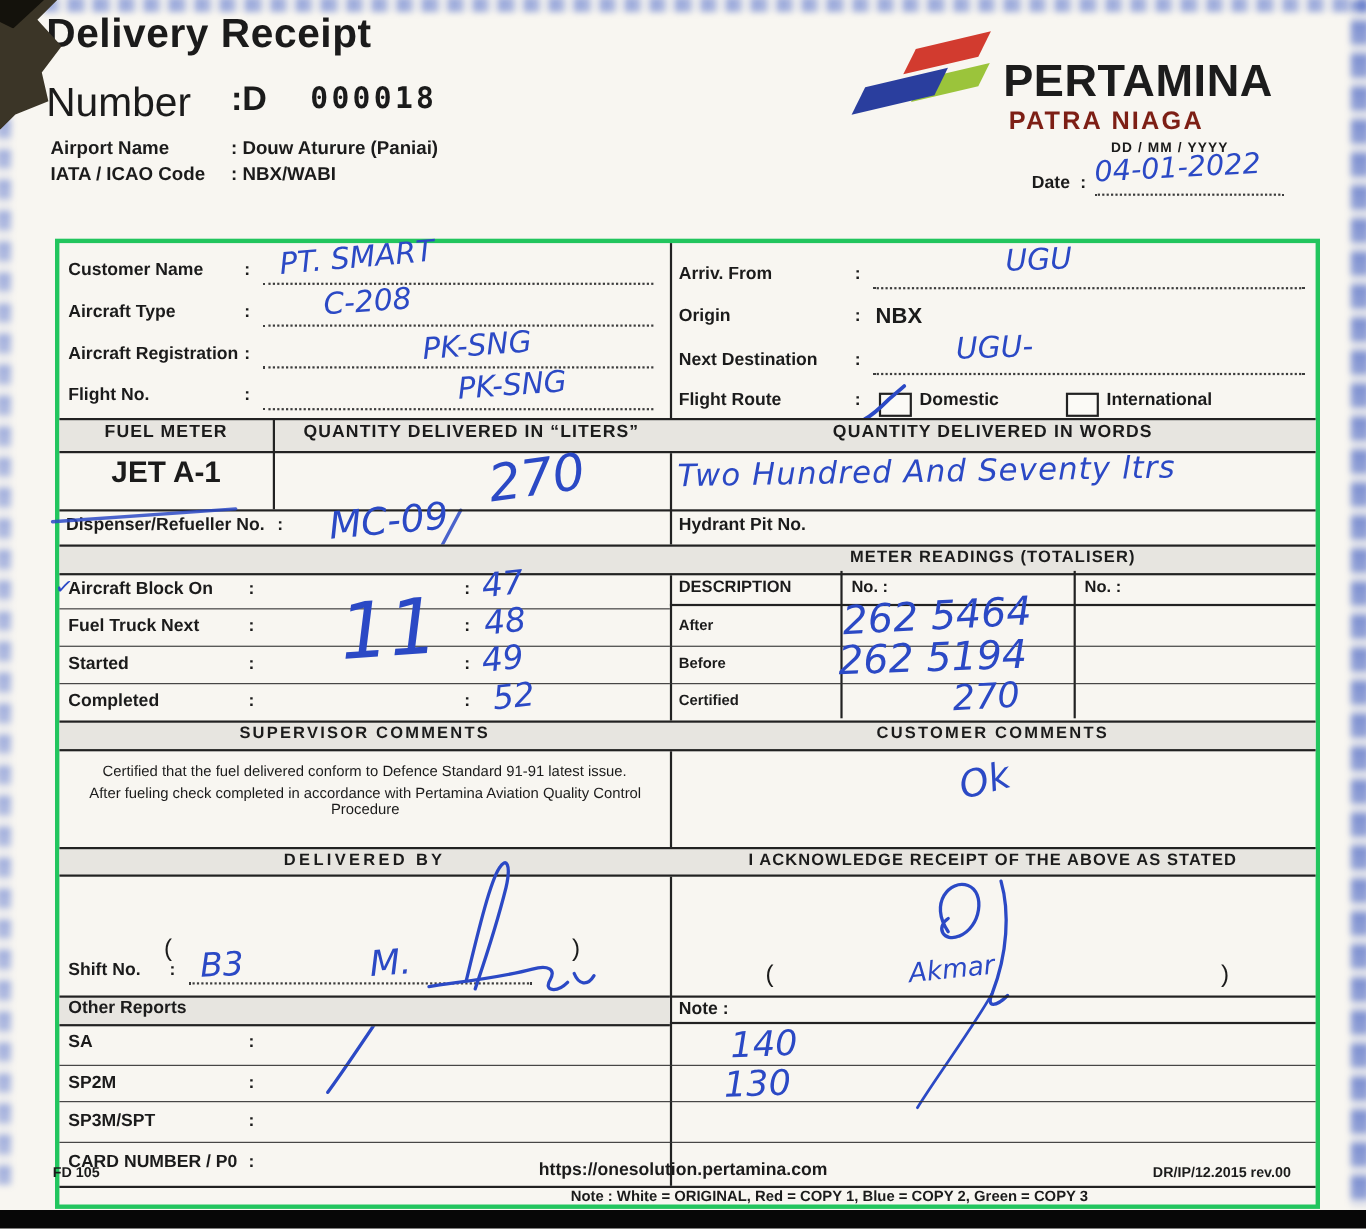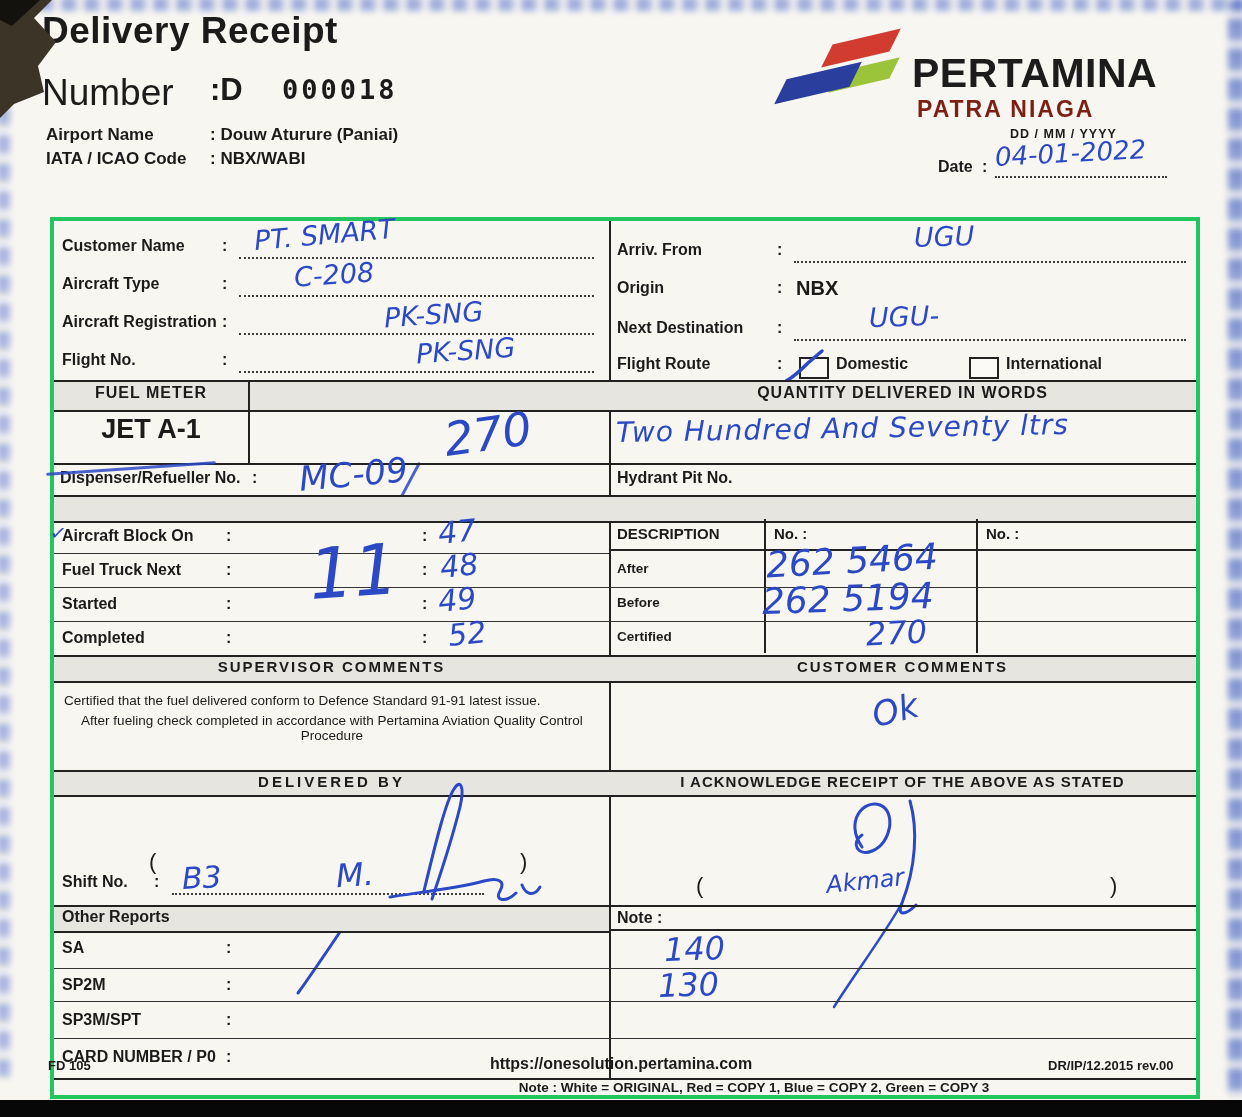--- a/index.html
+++ b/index.html
@@ -102,36 +102,38 @@
     <div class="cb" style="left:745px;top:136px;"></div>
     <svg class="abs" style="left:728px;top:126px;overflow:visible;" width="50" height="40">
       <path class="ink" d="M4 34 C 12 30, 20 22, 26 16 L 40 4" stroke-width="3.5"></path>
     </svg>
     <div class="abs lbl" style="left:782px;top:134px;">Domestic</div>
     <div class="cb" style="left:915px;top:136px;"></div>
     <div class="abs lbl" style="left:952px;top:134px;">International</div>
 
     <div class="abs band" style="left:0;top:159px;width:1142px;height:28px;"></div>
     <div class="abs bandtitle" style="left:0;top:163px;width:194px;font-size:16px;">FUEL METER</div>
+    <div class="abs bandtitle" style="left:194px;top:163px;width:361px;font-size:16px;">QUANTITY DELIVERED IN “LITERS”</div>
     <div class="abs bandtitle" style="left:555px;top:163px;width:587px;font-size:16px;">QUANTITY DELIVERED IN WORDS</div>
     <div class="vline" style="left:194px;top:159px;height:83px;"></div>
 
     <div class="abs" style="left:0;top:193px;width:194px;text-align:center;font-size:27px;font-weight:800;">JET A-1</div>
     <div class="abs hw" style="left:390px;top:190px;font-size:46px;transform:rotate(-8deg);">270</div>
     <div class="abs hw" style="left:562px;top:194px;font-size:28px;transform:rotate(-1deg);letter-spacing:1px;">Two Hundred And Seventy ltrs</div>
     <div class="strike" style="left:350px;top:238px;width:3px;height:60px;transform:rotate(28deg);"></div>
 
     <div class="hline2" style="left:0;top:242px;width:1142px;"></div>
     <div class="abs lbl" style="left:6px;top:248px;">Dispenser/Refueller No.</div>
     <div class="abs lbl" style="left:198px;top:248px;">:</div>
     <div class="strike" style="left:-8px;top:246px;width:170px;height:3px;transform:rotate(-4deg);"></div>
     <div class="abs hw" style="left:245px;top:236px;font-size:34px;transform:rotate(-5deg);">MC-09</div>
     <div class="abs lbl" style="left:563px;top:248px;">Hydrant Pit No.</div>
 
     <div class="abs band" style="left:0;top:274px;width:1142px;height:24px;"></div>
+    <div class="abs bandtitle" style="left:555px;top:277px;width:587px;">METER READINGS (TOTALISER)</div>
 
     <div class="abs lbl" style="left:8px;top:306px;">Aircraft Block On</div>
     <div class="abs lbl" style="left:172px;top:306px;">:</div>
     <div class="abs lbl" style="left:368px;top:306px;">:</div>
     <div class="hline" style="left:0;top:332px;width:555px;"></div>
     <div class="abs lbl" style="left:8px;top:340px;">Fuel Truck Next</div>
     <div class="abs lbl" style="left:172px;top:340px;">:</div>
     <div class="abs lbl" style="left:368px;top:340px;">:</div>
     <div class="hline" style="left:0;top:366px;width:555px;"></div>
     <div class="abs lbl" style="left:8px;top:374px;">Started</div>
@@ -161,21 +163,21 @@
     <div class="hline" style="left:555px;top:400px;width:587px;"></div>
     <div class="abs sm" style="left:563px;top:408px;font-weight:600;">Certified</div>
     <div class="abs hw" style="left:712px;top:322px;font-size:36px;transform:rotate(-3deg);">262 5464</div>
     <div class="abs hw" style="left:708px;top:360px;font-size:36px;transform:rotate(-2deg);">262 5194</div>
     <div class="abs hw" style="left:812px;top:396px;font-size:32px;transform:rotate(-3deg);">270</div>
 
     <div class="abs band" style="left:0;top:434px;width:1142px;height:24px;"></div>
     <div class="abs bandtitle" style="left:0;top:437px;width:555px;letter-spacing:2px;">SUPERVISOR  COMMENTS</div>
     <div class="abs bandtitle" style="left:555px;top:437px;width:587px;letter-spacing:2px;">CUSTOMER  COMMENTS</div>
 
-    <div class="abs sm" style="left:10px;top:472px;width:535px;text-align:left;">Certified that the fuel delivered conform to Defence Standard 91-91 latest issue.</div>
+    <div class="abs sm" style="left:10px;top:472px;width:535px;text-align:center;">Certified that the fuel delivered conform to Defence Standard 91-91 latest issue.</div>
     <div class="abs sm" style="left:4px;top:492px;width:548px;text-align:center;">After fueling check completed in accordance with Pertamina Aviation Quality Control Procedure</div>
     <div class="abs hw" style="left:818px;top:472px;font-size:34px;transform:rotate(-14deg);">Ok</div>
 
     <div class="abs band" style="left:0;top:549px;width:1142px;height:23px;"></div>
     <div class="abs bandtitle" style="left:0;top:552px;width:555px;letter-spacing:3px;">DELIVERED BY</div>
     <div class="abs bandtitle" style="left:555px;top:552px;width:587px;font-size:15px;">I ACKNOWLEDGE RECEIPT OF THE ABOVE AS STATED</div>
 
     <div class="abs" style="left:95px;top:628px;font-size:22px;">(</div>
     <div class="abs" style="left:466px;top:628px;font-size:22px;">)</div>
     <div class="abs lbl" style="left:8px;top:652px;">Shift No.</div>

